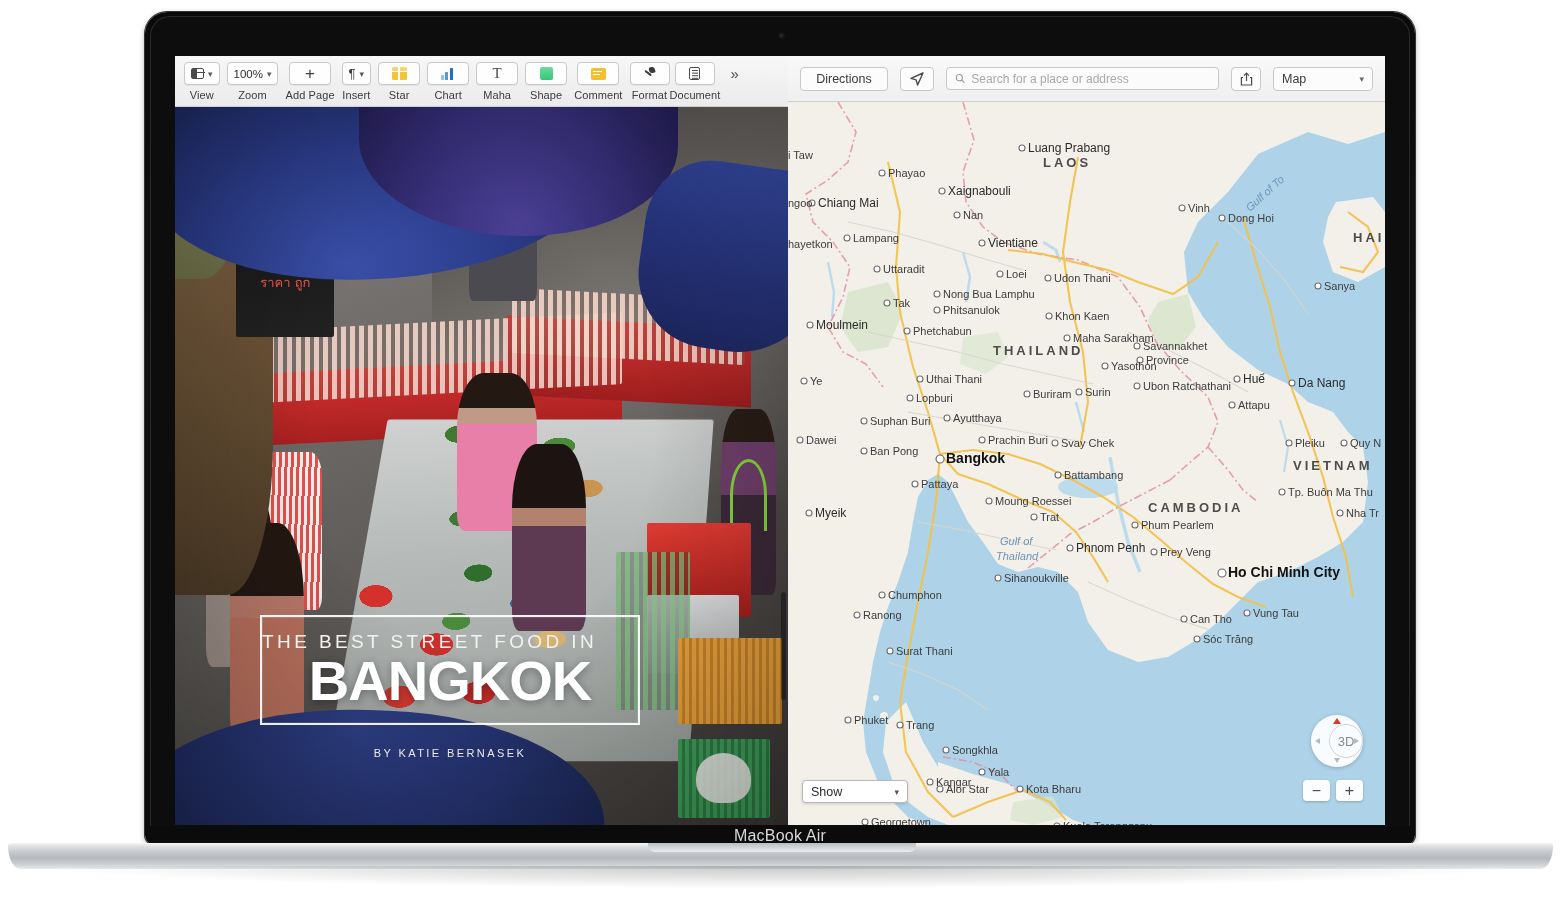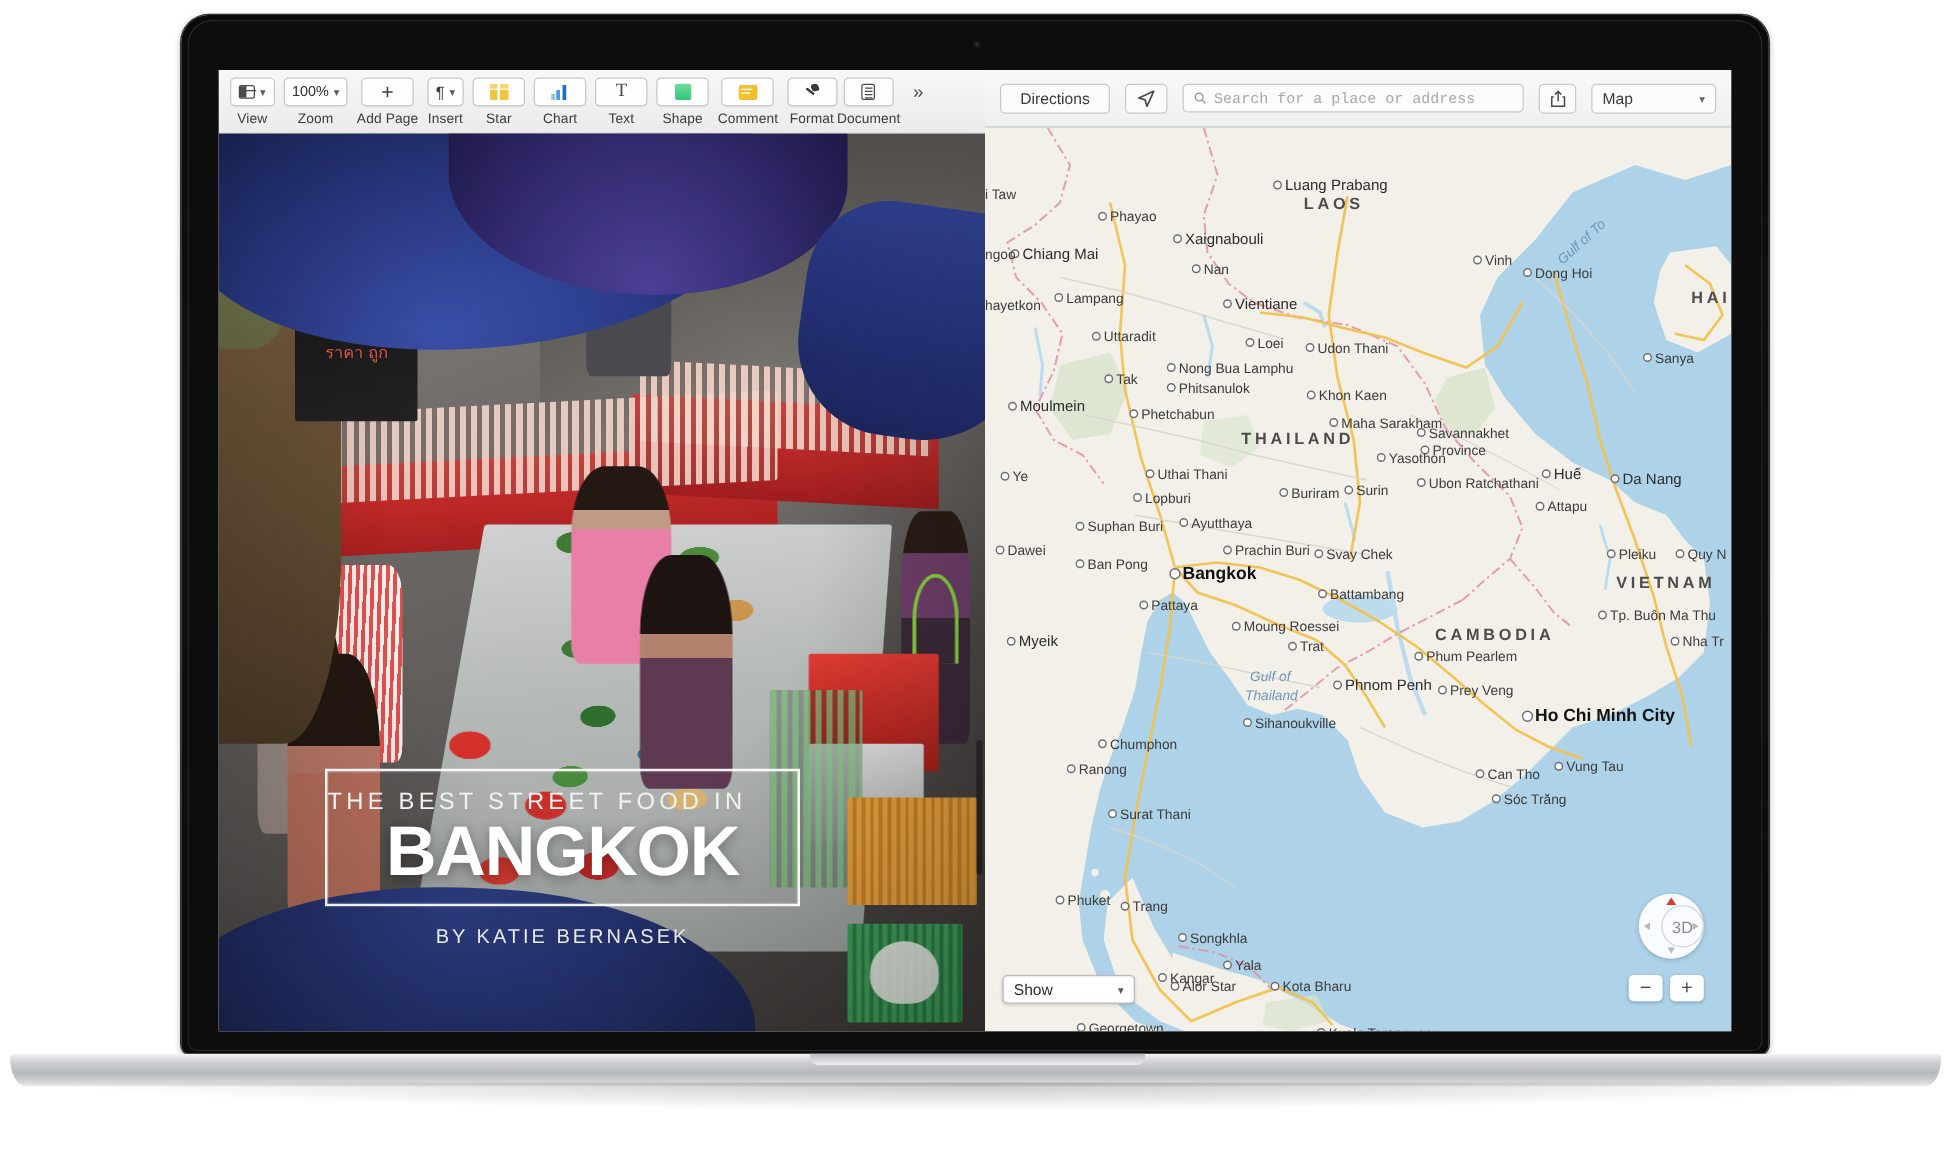--- a/index.html
+++ b/index.html
@@ -260,21 +260,21 @@
     font-family:"Liberation Sans", sans-serif;
   }
   .title-main{
     position:absolute; left:-8px; right:-8px; top:34px; text-align:center;
     color:#ffffff; font-size:56px; font-weight:bold; letter-spacing:-1px;
     line-height:60px; font-family:"Liberation Sans", sans-serif;
     text-shadow: 0 2px 10px rgba(0,0,0,.35);
   }
   .title-byline{
     position:absolute; left:85px; bottom:66px; width:380px; text-align:center;
-    color:#e9e9e7; font-size:16px; letter-spacing:2.4px;
+    color:#e9e9e7; font-size:11px; letter-spacing:2.4px;
   }
 
   
   .maps-toolbar{
     position:relative;height:46px;width:100%;
     background:linear-gradient(180deg,#f9f9f9 0%, #efefef 100%);
     border-bottom:1px solid #cfcfcf;
     display:flex;align-items:center;padding:0 12px;gap:12px;
   }
   .m-directions{
@@ -285,21 +285,21 @@
   .m-locate{
     width:34px;height:24px;background:#fcfcfc;border:1px solid #c8c8c8;border-radius:4px;
     display:flex;align-items:center;justify-content:center;
   }
   .m-search{
     flex:1;height:23px;background:#fbfbfb;border:1px solid #c8c8c8;border-radius:4px;
     display:flex;align-items:center;gap:6px;padding:0 8px;
   }
   .m-search input{
     border:0;outline:0;background:transparent;font-size:12px;color:#a16207;
-    width:100%;font-family:Liberation Mono, monospace;
+    width:100%;font-family:Liberation Sans, sans-serif;
   }
   .m-search input::placeholder{color:#a8a8a8;}
   .m-share{
     width:30px;height:24px;background:#fcfcfc;border:1px solid #c8c8c8;border-radius:4px;
     display:flex;align-items:center;justify-content:center;
   }
   .m-mode{
     width:100px;height:24px;background:#fcfcfc;border:1px solid #c8c8c8;border-radius:4px;
     display:flex;align-items:center;justify-content:space-between;padding:0 8px;
     font-size:12.5px;color:#3a3a3a;
@@ -422,21 +422,21 @@
               </span>
           </div>
           <span class="tb-label">Chart</span>
         </div>
         <div class="tb-gap"></div>
 
         <div class="tb-item">
           <div class="tb-btn" style="width:42px">
             <span class="ico-text">T</span>
           </div>
-          <span class="tb-label">Text</span>
+          <span class="tb-label">Maha</span>
         </div>
         <div class="tb-gap"></div>
 
         <div class="tb-item">
           <div class="tb-btn" style="width:42px">
             <span class="ico-shape"></span>
           </div>
           <span class="tb-label">Shape</span>
         </div>
         <div class="tb-gap"></div>
@@ -943,16 +943,19 @@
         </div>
 
         <div class="zoom-ctrls">
           <div class="zoom-btn">−</div>
           <div class="zoom-btn">+</div>
         </div>
       </div>
     </div>
   </div>
 
+  <div class="bottom-bezel">
+    <span class="brand">MacBook Air</span>
+  </div>
   <div class="base"></div>
   <div class="base-notch"></div>
   <div class="base-shadow"></div>
 </div>
 
 </body></html>

